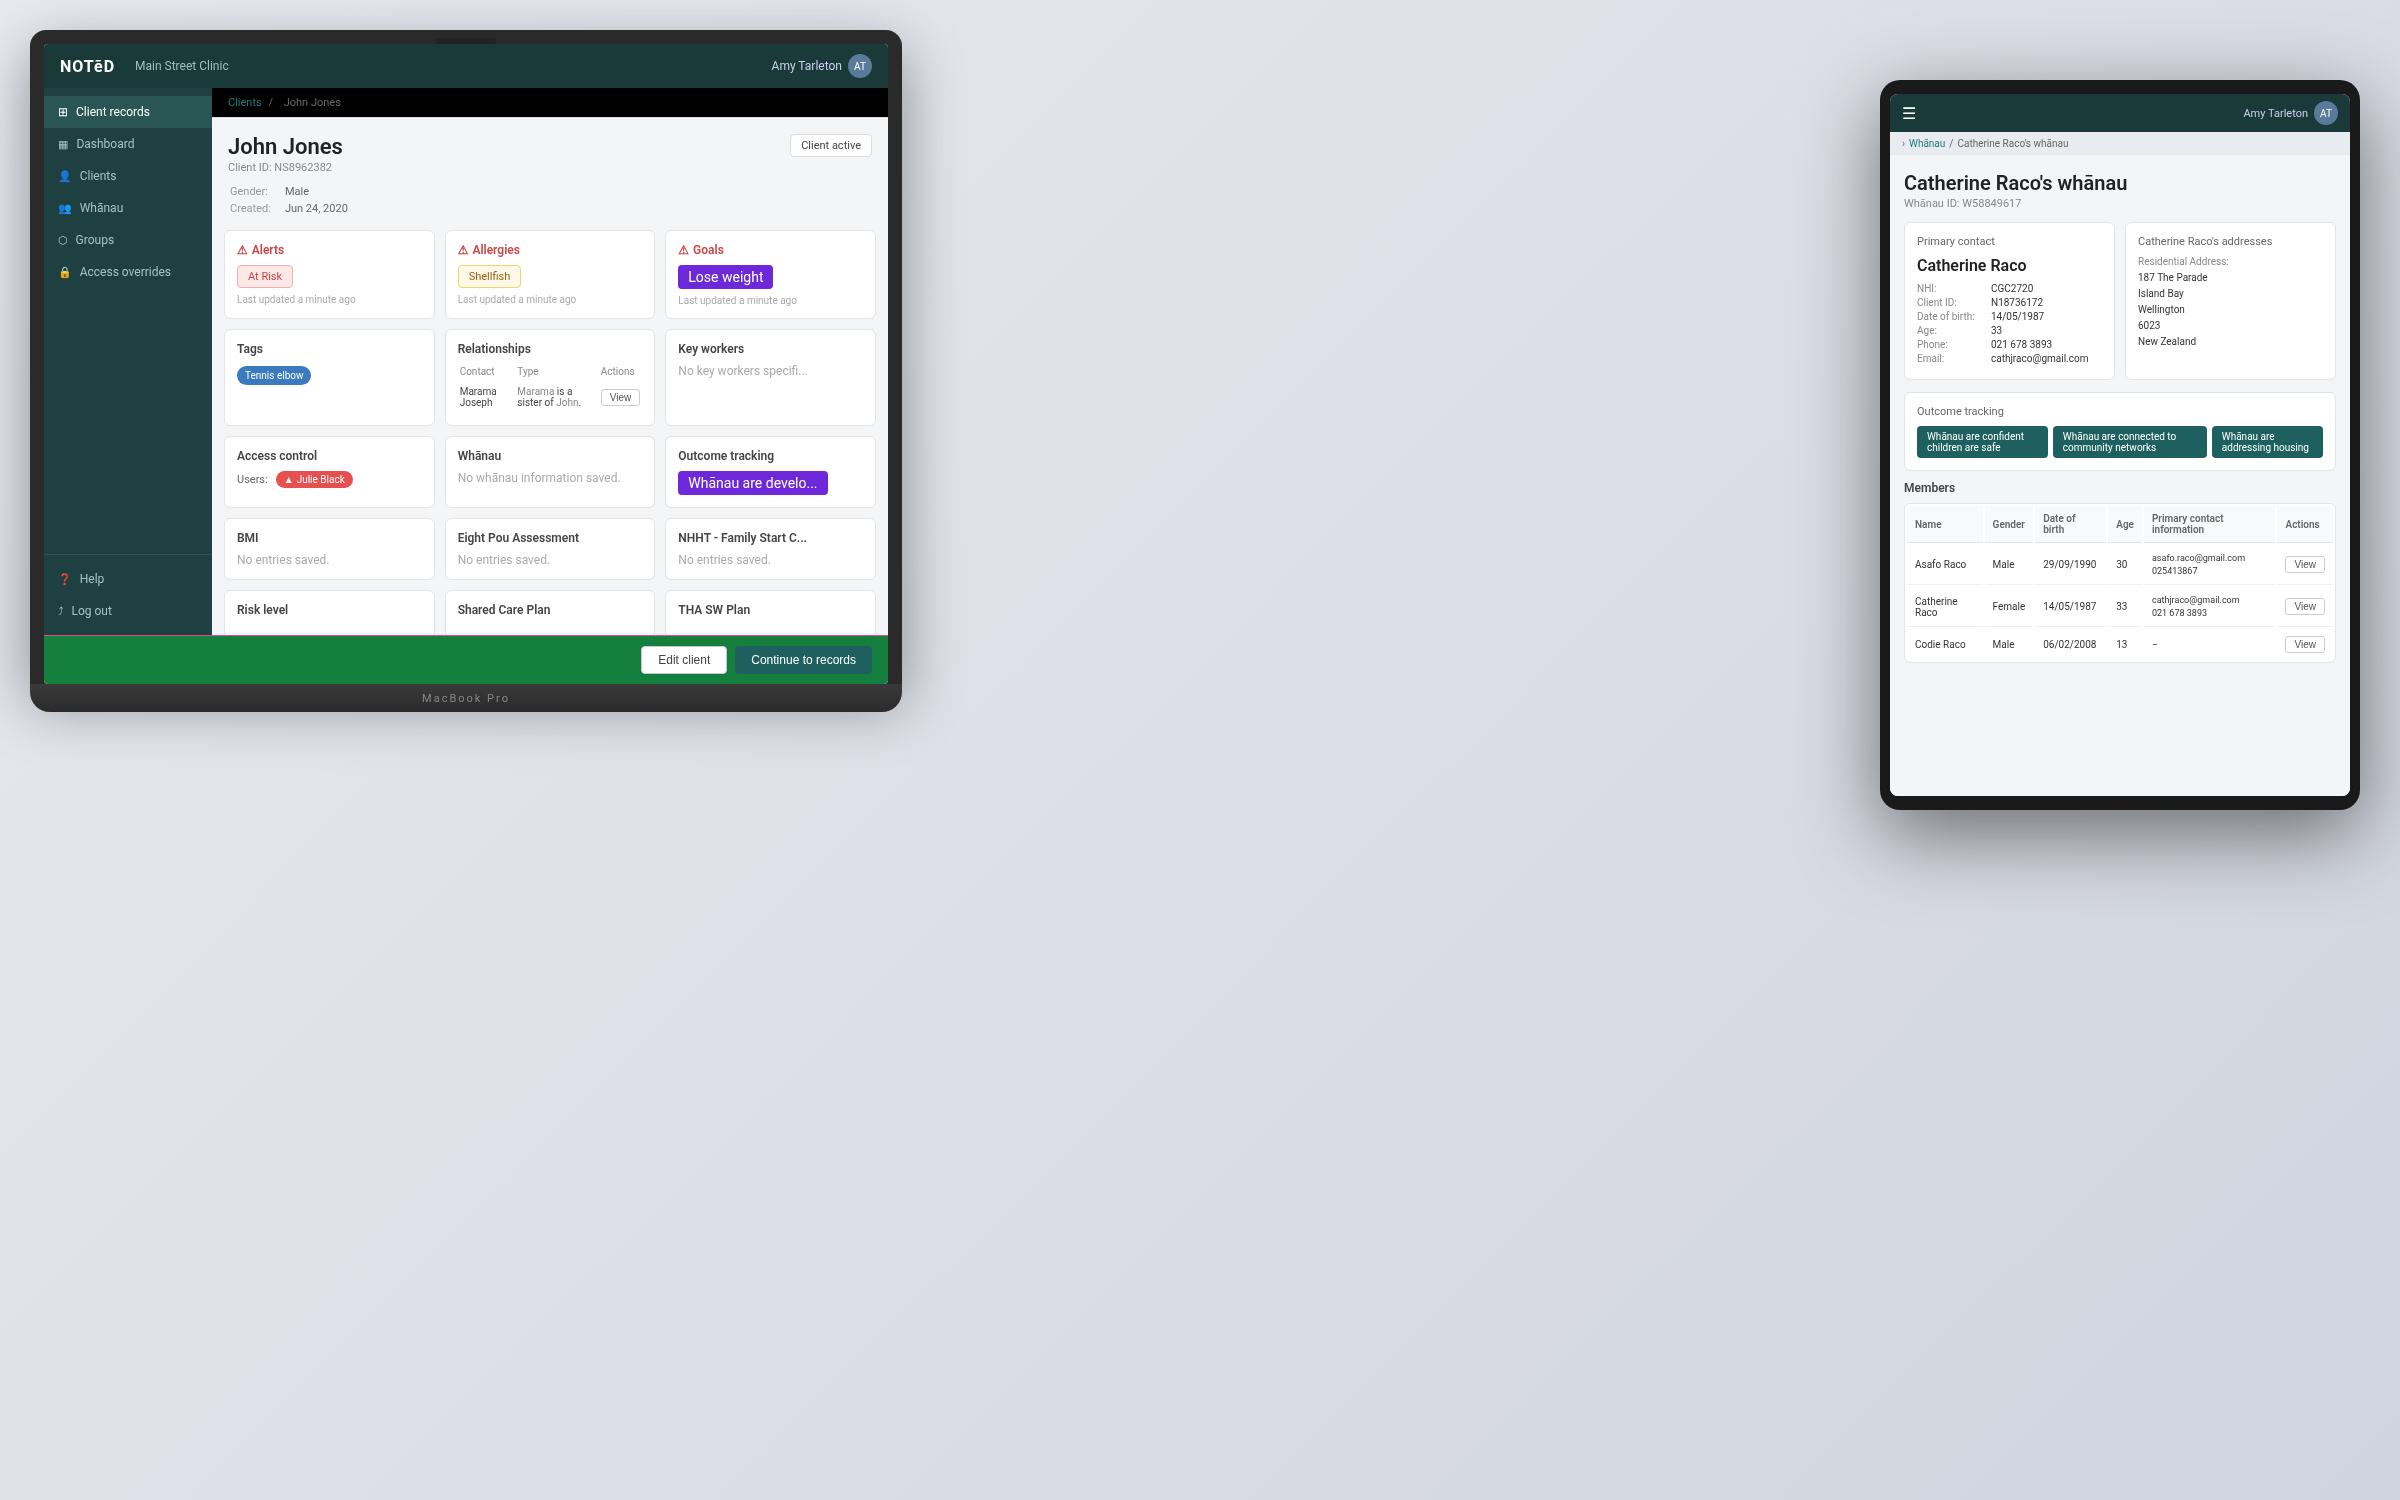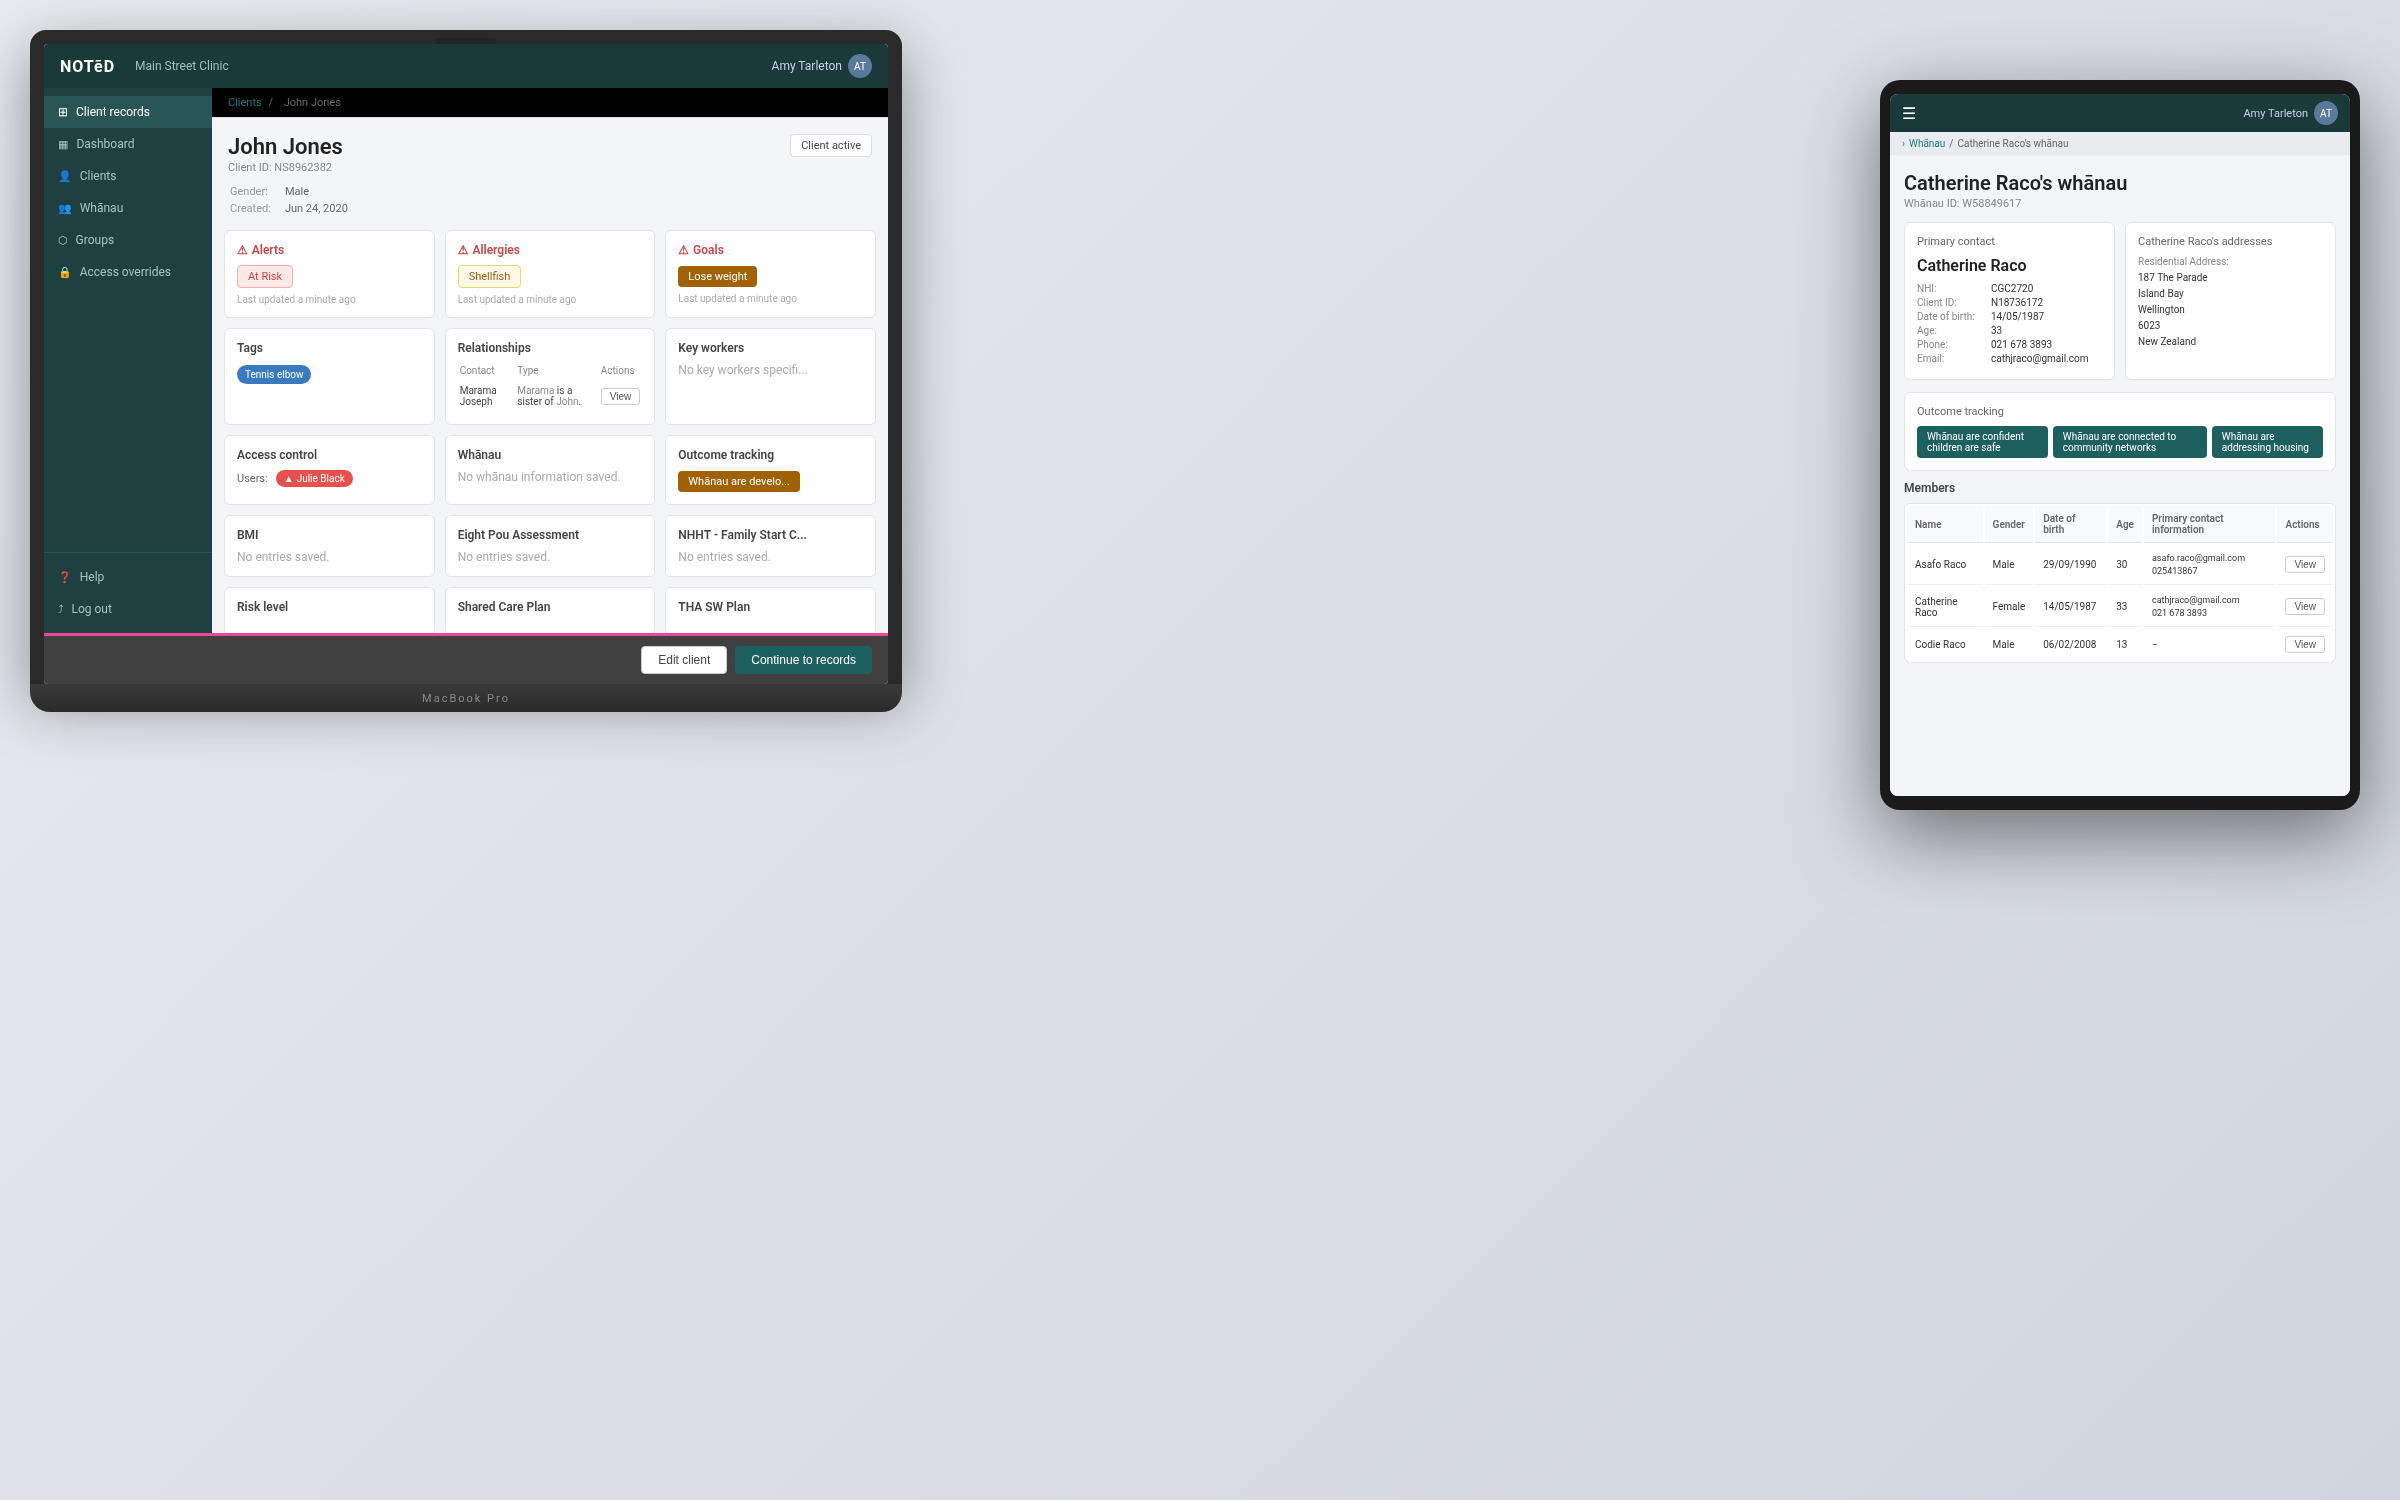--- a/index.html
+++ b/index.html
@@ -223,25 +223,25 @@
     .badge-yellow {
       background: #fdf8e8;
       color: #a06010;
       border: 1px solid #e8d870;
       padding: 4px 10px;
       border-radius: 4px;
       font-size: 11px;
       display: inline-block;
     }
     .badge-teal {
-      background: #a16207;
+      background: #6d28d9;
       color: white;
       padding: 4px 10px;
       border-radius: 4px;
-      font-size: 11px;
+      font-size: 14px;
       display: inline-block;
     }
     .badge-blue {
       background: #3a7abf;
       color: white;
       padding: 4px 8px;
       border-radius: 12px;
       font-size: 10px;
       display: inline-block;
     }
@@ -283,22 +283,22 @@
       border: 1px solid #ccc;
       background: white;
       border-radius: 3px;
       padding: 2px 8px;
       font-size: 10px;
       cursor: pointer;
       color: #555;
     }
 
     .bottom-bar {
-      background: #404040;
-      border-top: 3px solid #ec4899;
+      background: #15803d;
+      border-top: 1px solid #ec4899;
       padding: 10px 16px;
       display: flex;
       justify-content: flex-end;
       gap: 8px;
       flex-shrink: 0;
     }
     .btn-outline {
       border: 1px solid #ccc;
       background: white;
       border-radius: 4px;

